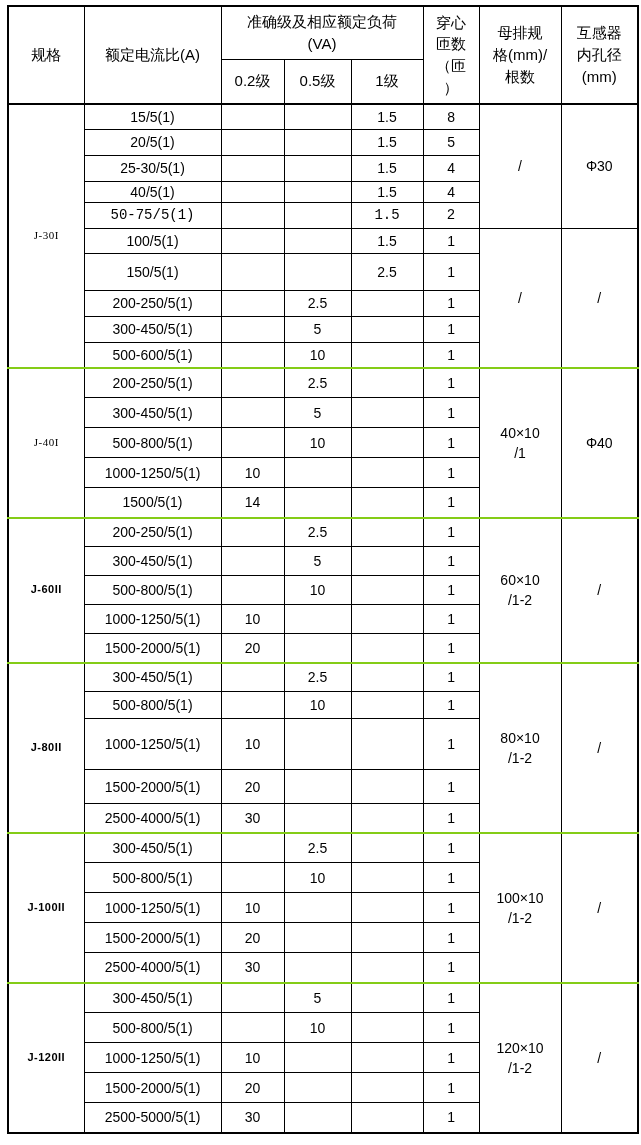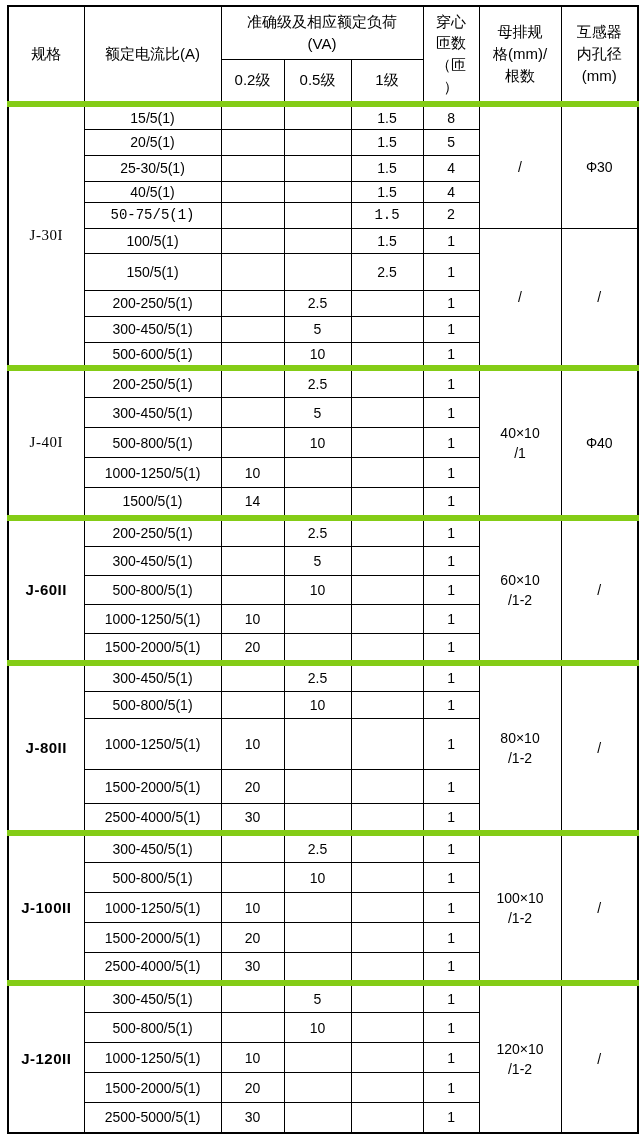--- a/index.html
+++ b/index.html
@@ -40,24 +40,24 @@
     font-size: 15px;
     white-space: pre-line;
   }
   
   .spec-table thead tr.subhead th,
   .spec-table thead th.span-both {
     border-bottom: 2px solid #000000;
   }
   
   .spec-table tbody tr.section-start td {
-    border-top: 6px solid #84cc16;
+    border-top: 2px solid #84cc16;
   }
   .multiline { white-space: pre-line; }
-  td.spec-label { font-size: 15px; letter-spacing: 0.5px; }
+  td.spec-label { font-size: 11px; letter-spacing: 0.5px; }
   td.spec-serif { font-family: "Liberation Serif", "DejaVu Serif", serif; }
   td.spec-sans  { font-family: "Liberation Sans", "DejaVu Sans", sans-serif; font-weight: bold; }
   td.spec-bold  { font-weight: bold; }
   td.ratio-cell { font-size: 14px; }
   td.num-cell   { font-size: 14px; }
 </style>
 </head>
 <body>
 
 <div class="page">

